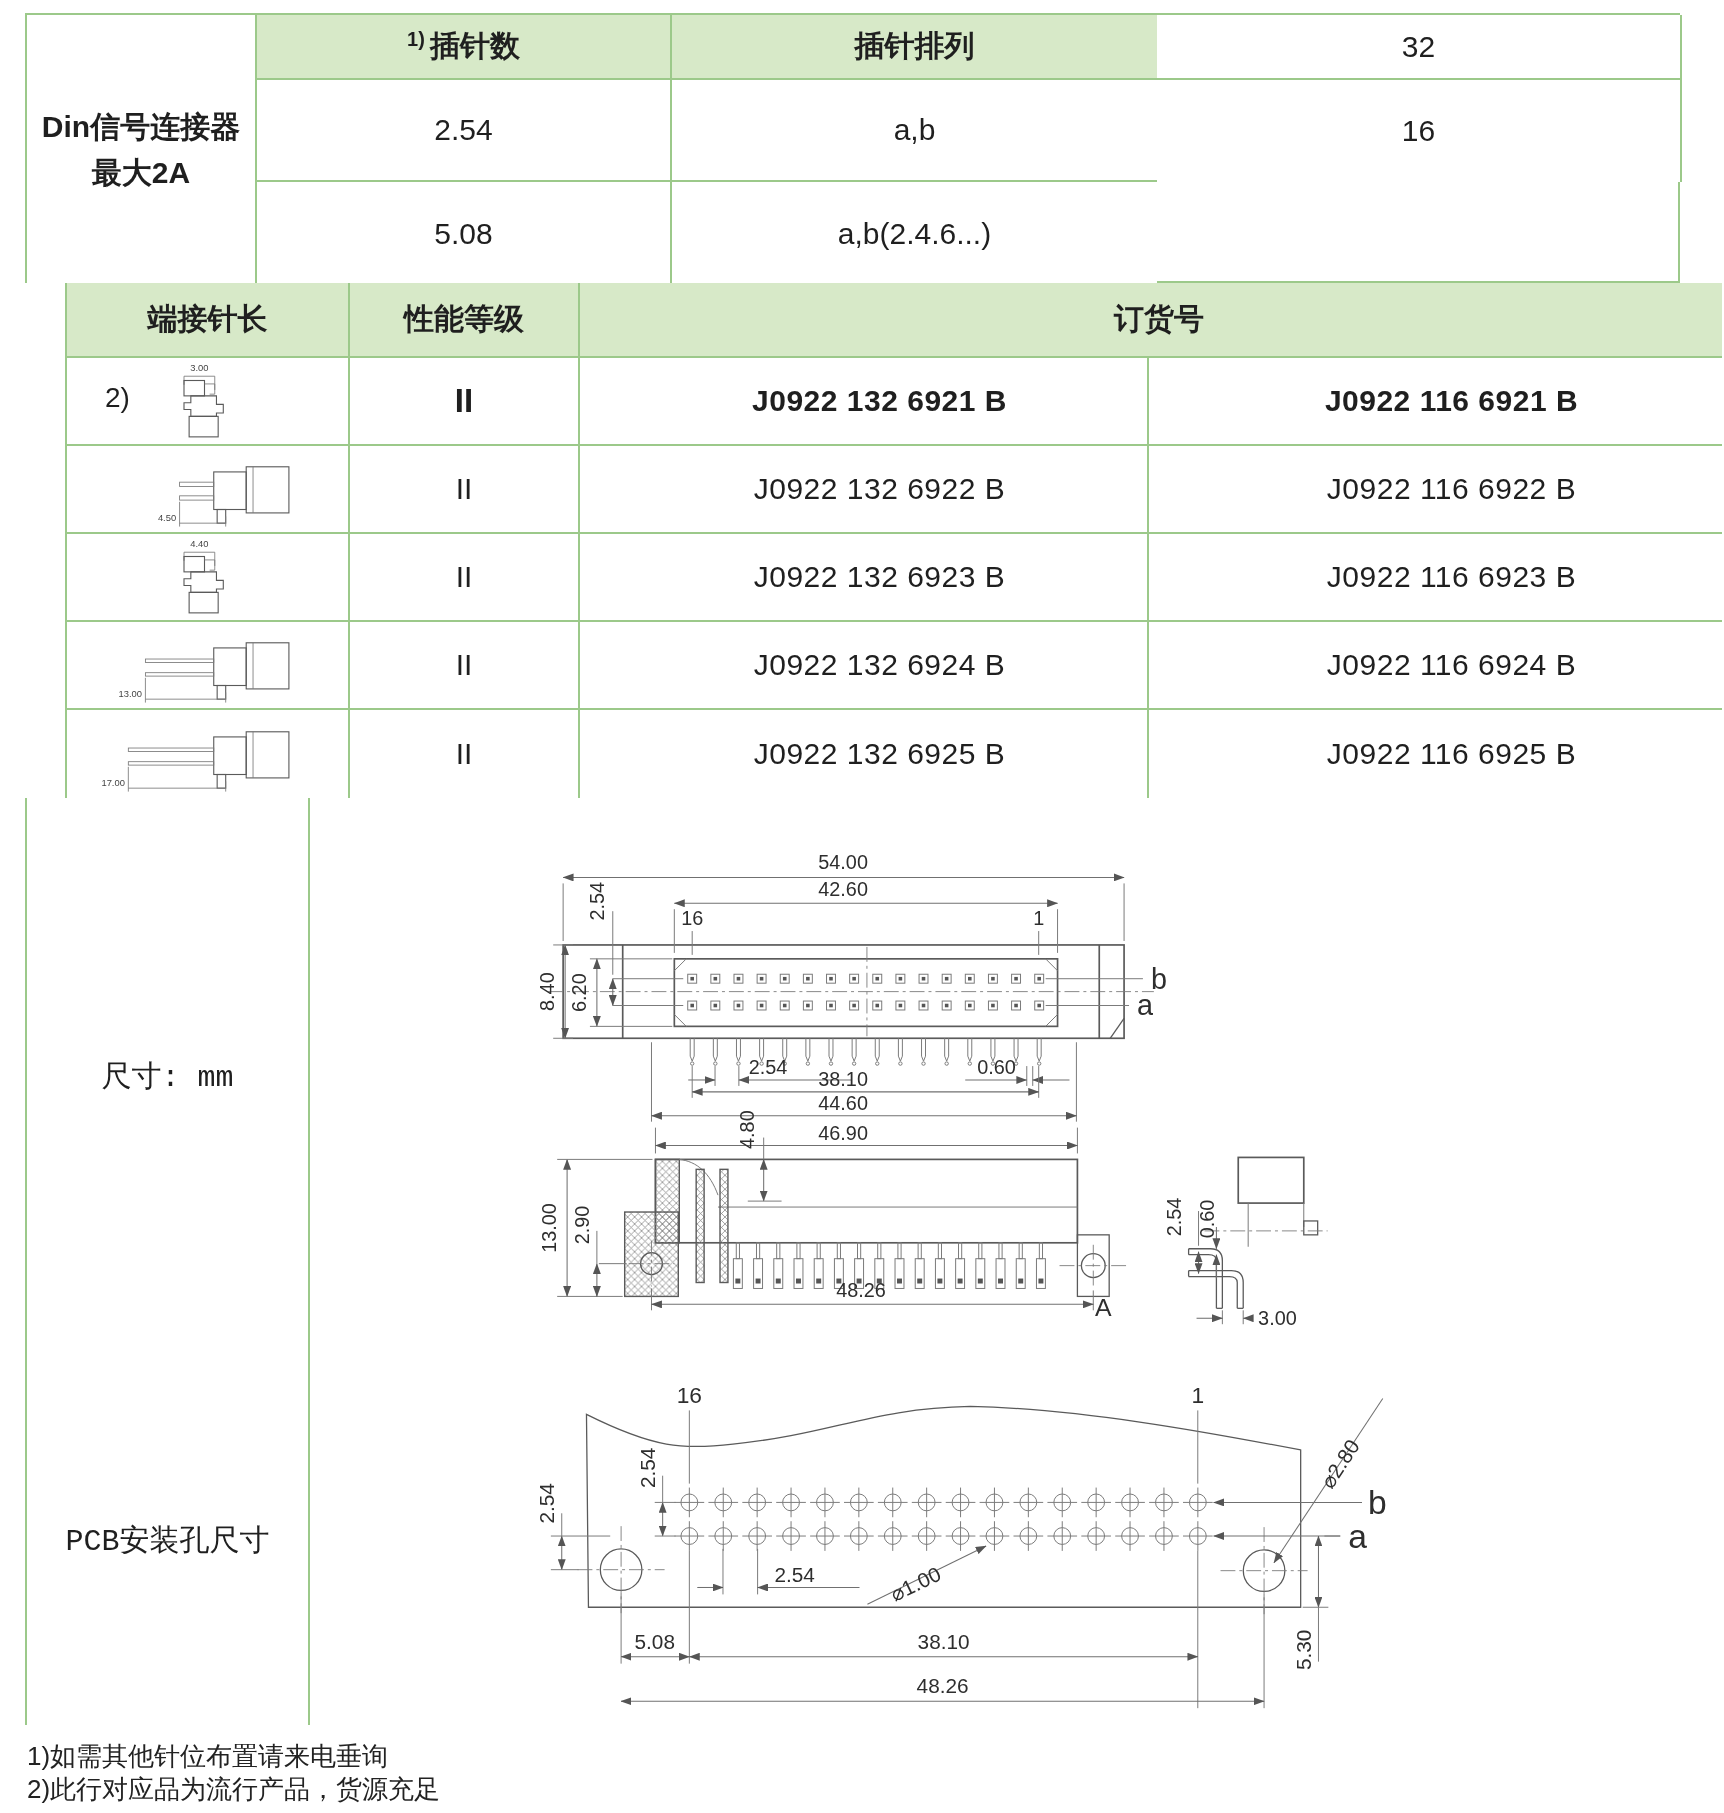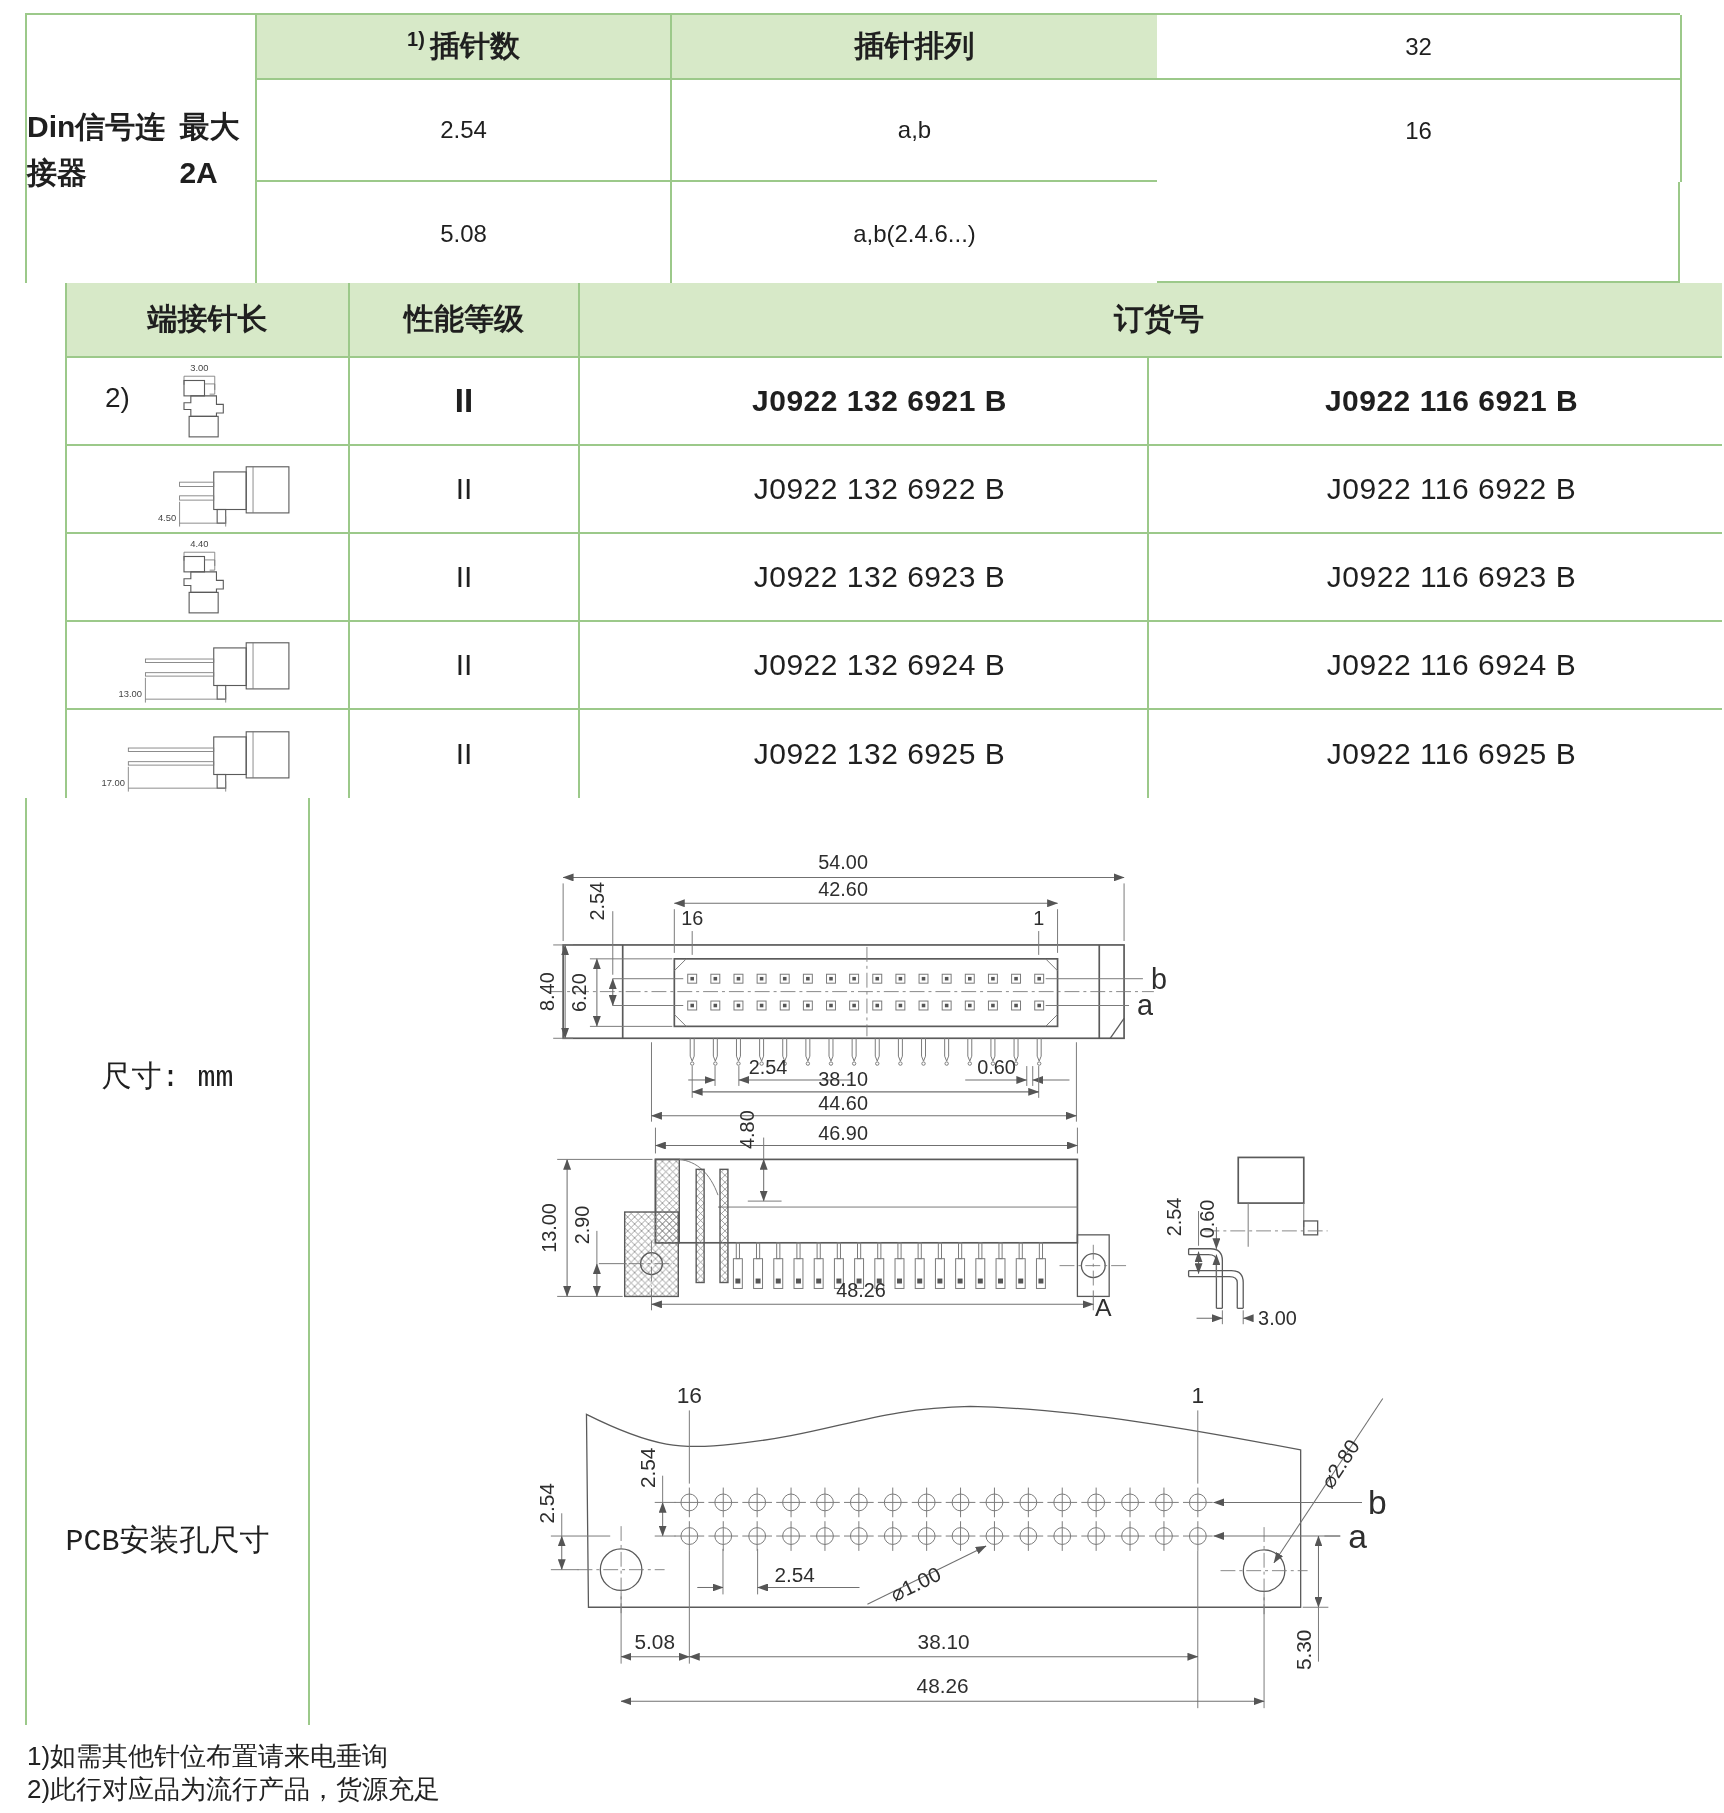--- a/index.html
+++ b/index.html
@@ -8,22 +8,22 @@
   .tbl{position:absolute;box-sizing:border-box;display:grid;
        border:2px solid #9cc98a;background:#fff;}
   .tbl.nt{border-top:none;}
   .cell{box-sizing:border-box;border-right:2px solid #9cc98a;border-bottom:2px solid #9cc98a;
         display:flex;align-items:center;justify-content:center;background:#fff;position:relative;}
   .cell.ncr{border-right:none;}
   .cell.ncb{border-bottom:none;}
   .cell.green{background:#d7e9c8;}
   .hdr{font-size:30px;font-weight:bold;}
   .sup{font-size:20px;position:relative;top:-7px;margin-right:5px;font-weight:bold;}
-  .val{font-size:24px;}
-  .product{flex-direction:row;font-size:30px;font-weight:bold;line-height:46px;}
+  .val{font-size:30px;}
+  .product{flex-direction:column;font-size:30px;font-weight:bold;line-height:46px;}
   .pn{font-size:30px;letter-spacing:.5px;padding-left:32px;}
   .pn.b1{font-weight:bold;}
   .grade{font-size:30px;}
   .grade.b1{font-size:33px;font-weight:bold;}
   .seclabel{font-size:30px;font-family:Liberation Mono, monospace;}
   .rownote{position:absolute;left:38px;top:50%;transform:translateY(-60%);font-size:28px;}
   .iconcell{overflow:hidden;}
   #footnotes{position:absolute;left:27px;top:1740px;font-size:26px;line-height:33px;color:#222;}
   
   svg text{font-family:"Liberation Sans",sans-serif;fill:#2e2e2e;}

